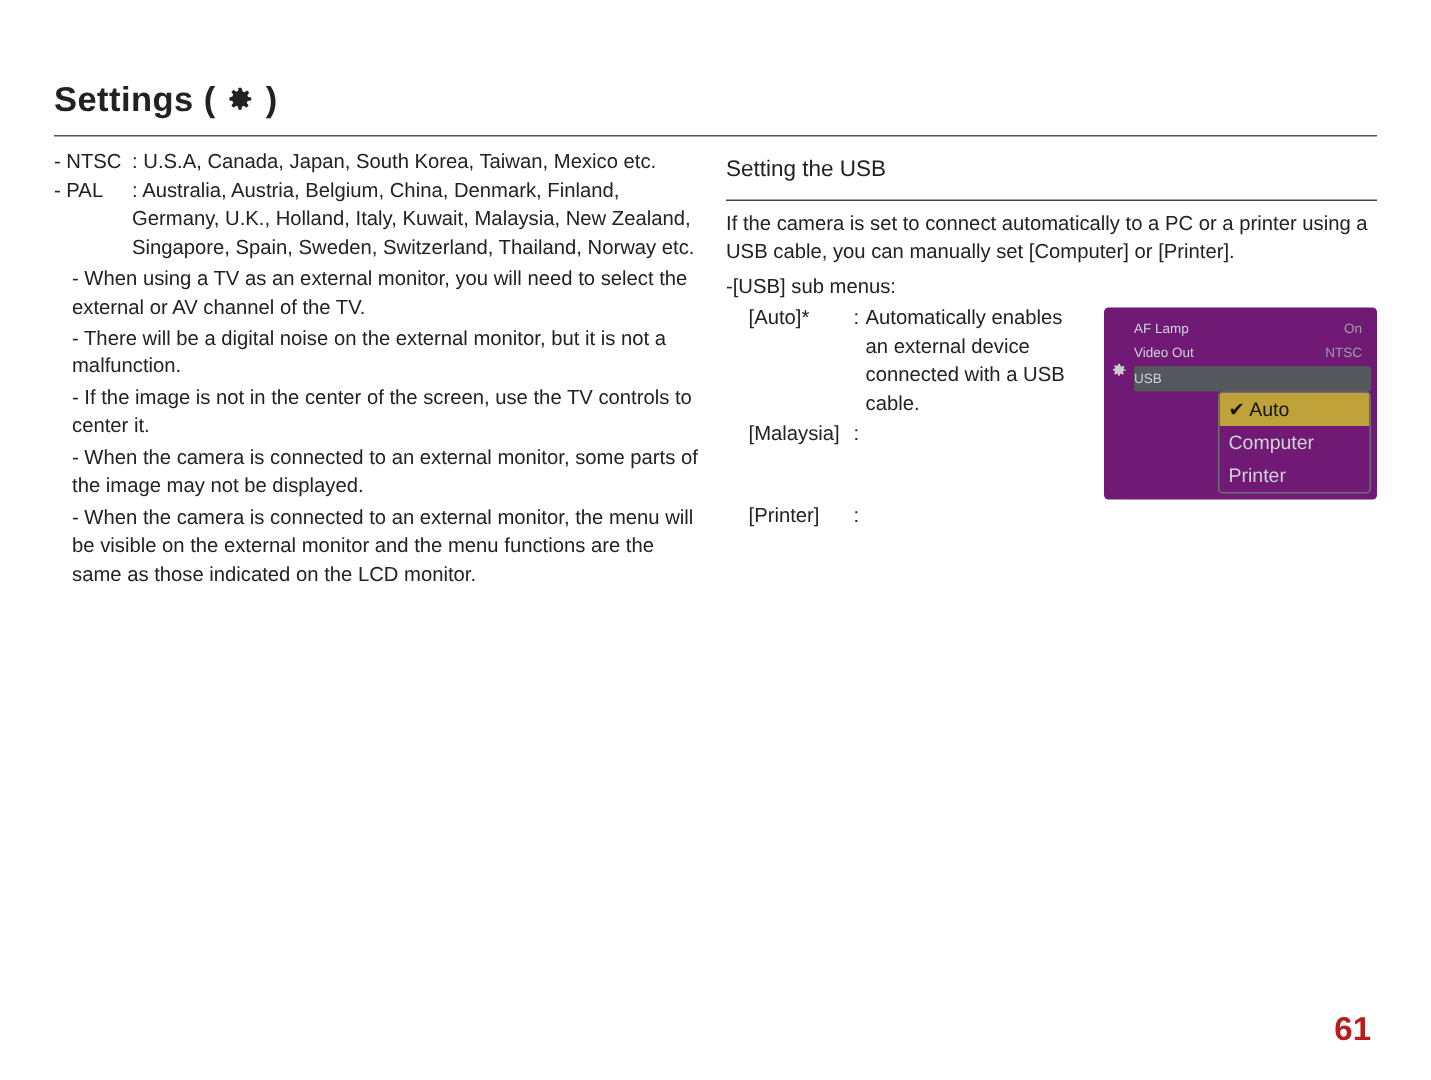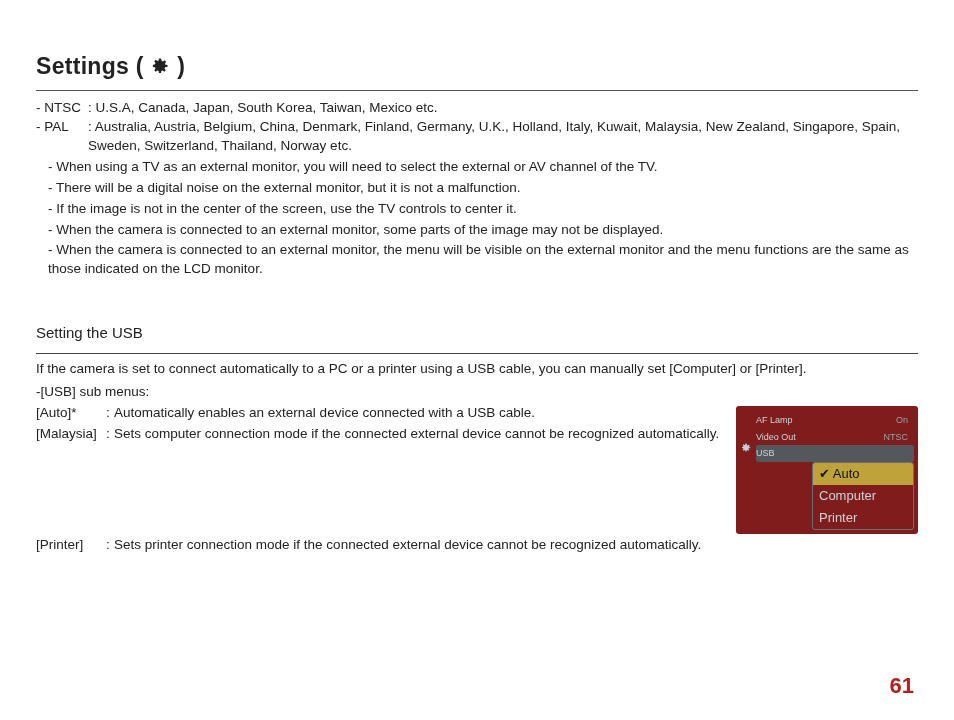--- a/index.html
+++ b/index.html
@@ -29,57 +29,56 @@
     display: inline-block;
     vertical-align: -2px;
   }
   .title-rule {
     border: none;
     border-top: 1.5px solid #555;
     margin: 0 0 8px 0;
   }
   .cols {
     display: flex;
-    gap: 40px;
-    flex-direction: column;
+    gap: 14px;
   }
   .col {
     flex: 1;
     min-width: 0;
   }
   .defrow {
     display: flex;
   }
   .defrow .term { width: 52px; flex-shrink: 0; }
   .defrow .desc { flex: 1; }
   .bullets > div { margin-top: 2px; }
   .indent { padding-left: 12px; }
 
   .section-heading {
     font-size: 15px;
     border-bottom: 1px solid #444;
     padding-bottom: 10px;
     margin: 3px 0 6px 0;
   }
   .usb-list { margin-top: 4px; }
-  .usb-row { display: flex; margin-top: 2px; }
+  .usb-row { display: flex; margin-top: 2px; margin-left: 15px; }
   .usb-row .uterm { width: 70px; flex-shrink: 0; }
   .usb-row .colon { width: 8px; flex-shrink: 0; }
   .usb-row .udesc { flex: 1; }
 
   .with-screenshot {
     display: flex;
     gap: 12px;
     align-items: flex-start;
   }
 
   
   .cam {
     width: 182px;
-    background: #7f1d1d;
+    background: #701a75;
     color: #cfd3d6;
     font-size: 9px;
     border-radius: 3px;
     flex-shrink: 0;
     margin-top: 4px;
     position: relative;
     padding: 6px 0 0 0;
   }
   .cam .iconcol {
     position: absolute;
@@ -187,21 +186,20 @@
         <div class="with-screenshot">
           <div style="flex:1">
             <div class="usb-row">
               <div class="uterm">[Auto]*</div>
               <div class="colon">:</div>
               <div class="udesc">Automatically enables an external device connected with a USB cable.</div>
             </div>
             <div class="usb-row">
               <div class="uterm">[Malaysia]</div>
               <div class="colon">:</div>
-              <div class="udesc">Sets computer connection mode if the connected external device cannot be recognized automatically.</div>
             </div>
           </div>
 
           <div class="cam">
             <div class="iconcol">
               <svg width="12" height="12" viewBox="0 0 24 24" fill="#c9ccd0">
                   <path d="M12 9a3 3 0 1 0 0 6 3 3 0 0 0 0-6zm9 4.1v-2.2l-2.3-.4a7 7 0 0 0-.6-1.4l1.4-2-1.6-1.6-2 1.4a7 7 0 0 0-1.4-.6L13.1 3h-2.2l-.4 2.3c-.5.15-.97.35-1.4.6l-2-1.4L5.5 6.1l1.4 2c-.25.43-.45.9-.6 1.4L4 9.9v2.2l2.3.4c.15.5.35.97.6 1.4l-1.4 2 1.6 1.6 2-1.4c.43.25.9.45 1.4.6l.4 2.3h2.2l.4-2.3c.5-.15.97-.35 1.4-.6l2 1.4 1.6-1.6-1.4-2c.25-.43.45-.9.6-1.4l2.3-.4z"></path>
                 </svg>
             </div>
             <div class="list">
@@ -222,20 +220,19 @@
               <div class="sel">✔ <span>Auto</span></div>
               <div>Computer</div>
               <div>Printer</div>
             </div>
           </div>
         </div>
 
         <div class="usb-row">
           <div class="uterm">[Printer]</div>
           <div class="colon">:</div>
-          <div class="udesc">Sets printer connection mode if the connected external device cannot be recognized automatically.</div>
         </div>
       </div>
     </div>
   </div>
 
   <div class="page-number">61</div>
 </div>
 
 </body></html>

